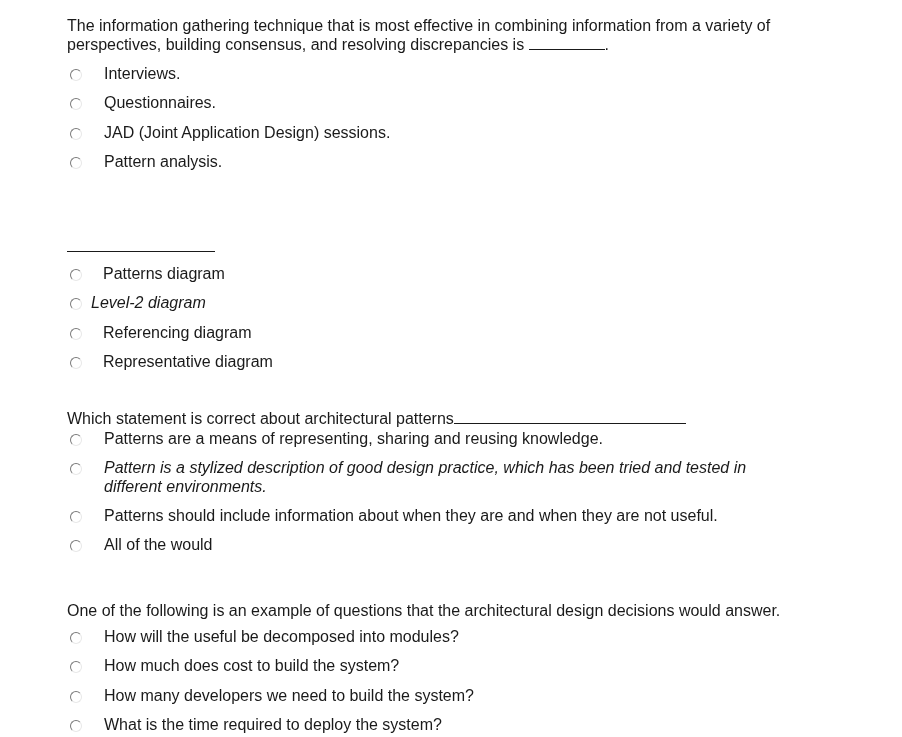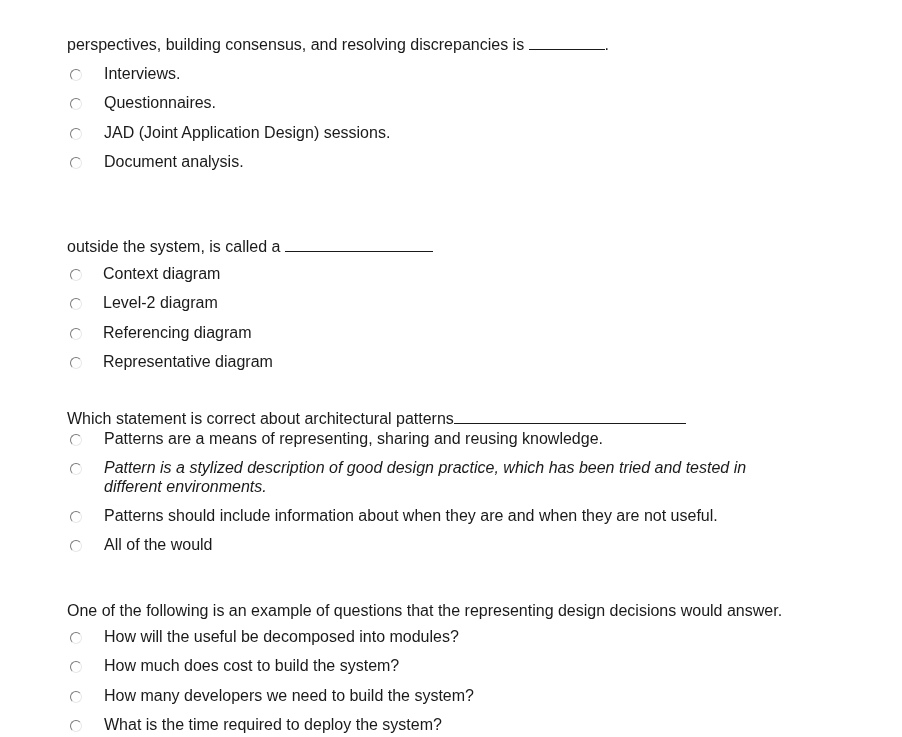--- a/index.html
+++ b/index.html
@@ -17,59 +17,58 @@
     background:#fff; box-sizing:content-box; cursor:pointer;
   }
   .opt-label { position:absolute; left:37px; line-height:19px; white-space:nowrap; }
   .opt-label.wrap { white-space:normal; width:690px;font-style:italic; }
 </style>
 </head>
 <body>
 
 <div class="q" style="top:16px;">
   <p class="stem">
-    <br>
+    <span>The information gathering technique that is most effective in combining information from a variety of</span><br>
     <span>perspectives, building consensus, and resolving discrepancies is</span>
     <span class="blank" style="width:76px;"></span><span>.</span>
   </p>
 </div>
 <div class="q" style="top:64px;">
   <div class="opt" style="top:0px;">
     <span class="radio" style="top:5px;"></span>
     <span class="opt-label">Interviews.</span>
   </div>
   <div class="opt" style="top:29px;">
     <span class="radio" style="top:5px;"></span>
     <span class="opt-label">Questionnaires.</span>
   </div>
   <div class="opt" style="top:59px;">
     <span class="radio" style="top:5px;"></span>
     <span class="opt-label">JAD (Joint Application Design) sessions.</span>
   </div>
   <div class="opt" style="top:88px;">
     <span class="radio" style="top:5px;"></span>
-    <span class="opt-label">Document analysis.</span>
+    <span class="opt-label">Pattern analysis.</span>
   </div>
 </div>
 
 <div class="q" style="top:218px;">
   <p class="stem">
     <br>
-    <span>outside the system, is called a</span>
     <span class="blank" style="width:148px;"></span>
   </p>
 </div>
 <div class="q" style="top:264px;">
   <div class="opt" style="top:0px;">
     <span class="radio" style="top:5px;"></span>
-    <span class="opt-label" style="left:36px;">Context diagram</span>
+    <span class="opt-label" style="left:36px;">Patterns diagram</span>
   </div>
   <div class="opt" style="top:29px;">
     <span class="radio" style="top:5px;"></span>
-    <span class="opt-label" style="left:36px;">Level-2 diagram</span>
+    <span class="opt-label" style="left:24px;font-style:italic;">Level-2 diagram</span>
   </div>
   <div class="opt" style="top:59px;">
     <span class="radio" style="top:5px;"></span>
     <span class="opt-label" style="left:36px;">Referencing diagram</span>
   </div>
   <div class="opt" style="top:88px;">
     <span class="radio" style="top:5px;"></span>
     <span class="opt-label" style="left:36px;text-align:right;">Representative diagram</span>
   </div>
 </div>
@@ -93,21 +92,21 @@
     <span class="opt-label">Patterns should include information about when they are and when they are not useful.</span>
   </div>
   <div class="opt" style="top:106px;">
     <span class="radio" style="top:5px;"></span>
     <span class="opt-label">All of the would</span>
   </div>
 </div>
 
 <div class="q" style="top:601px;">
   <p class="stem">
-    <span>One of the following is an example of questions that the representing design decisions would answer.</span>
+    <span>One of the following is an example of questions that the architectural design decisions would answer.</span>
   </p>
 </div>
 <div class="q" style="top:627px;">
   <div class="opt" style="top:0px;">
     <span class="radio" style="top:5px;"></span>
     <span class="opt-label">How will the useful be decomposed into modules?</span>
   </div>
   <div class="opt" style="top:29px;">
     <span class="radio" style="top:5px;"></span>
     <span class="opt-label">How much does cost to build the system?</span>

